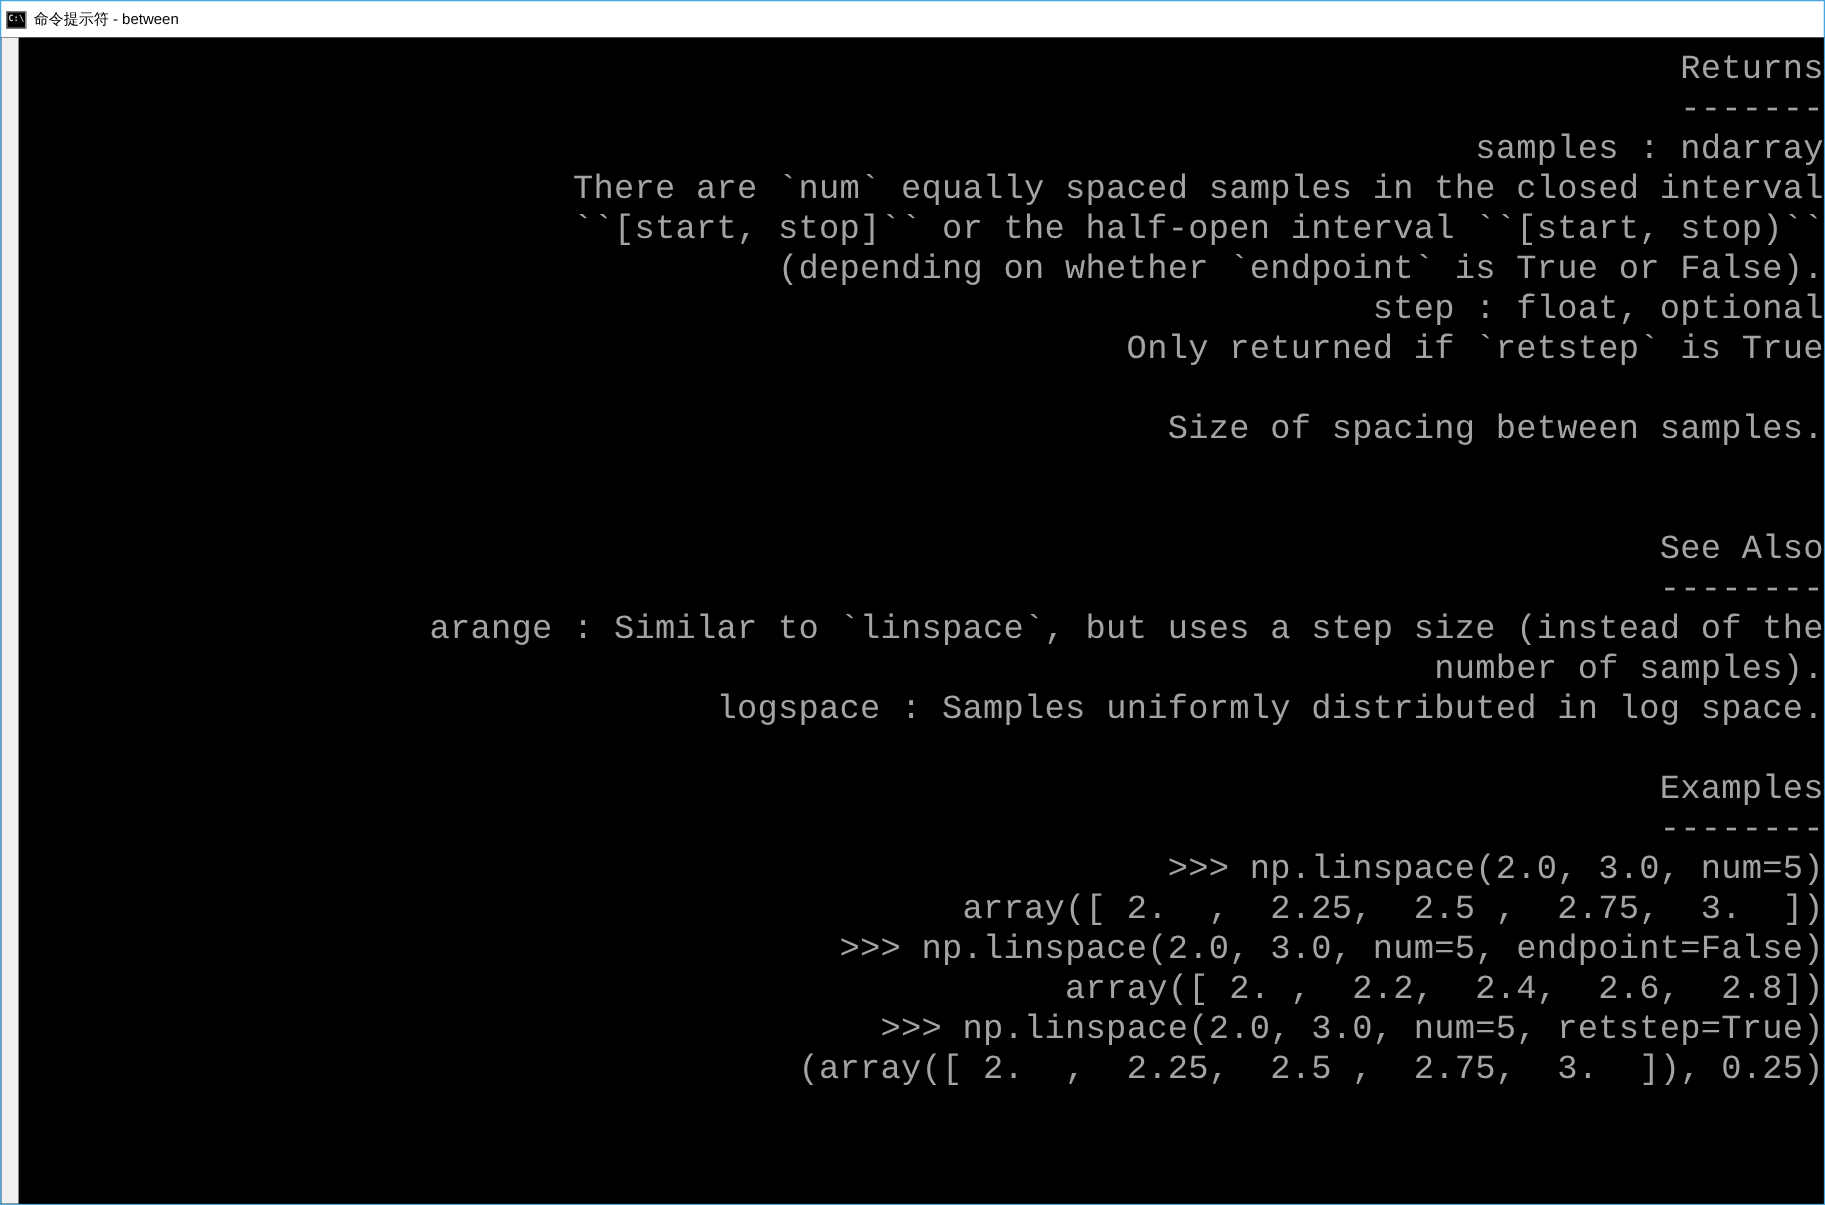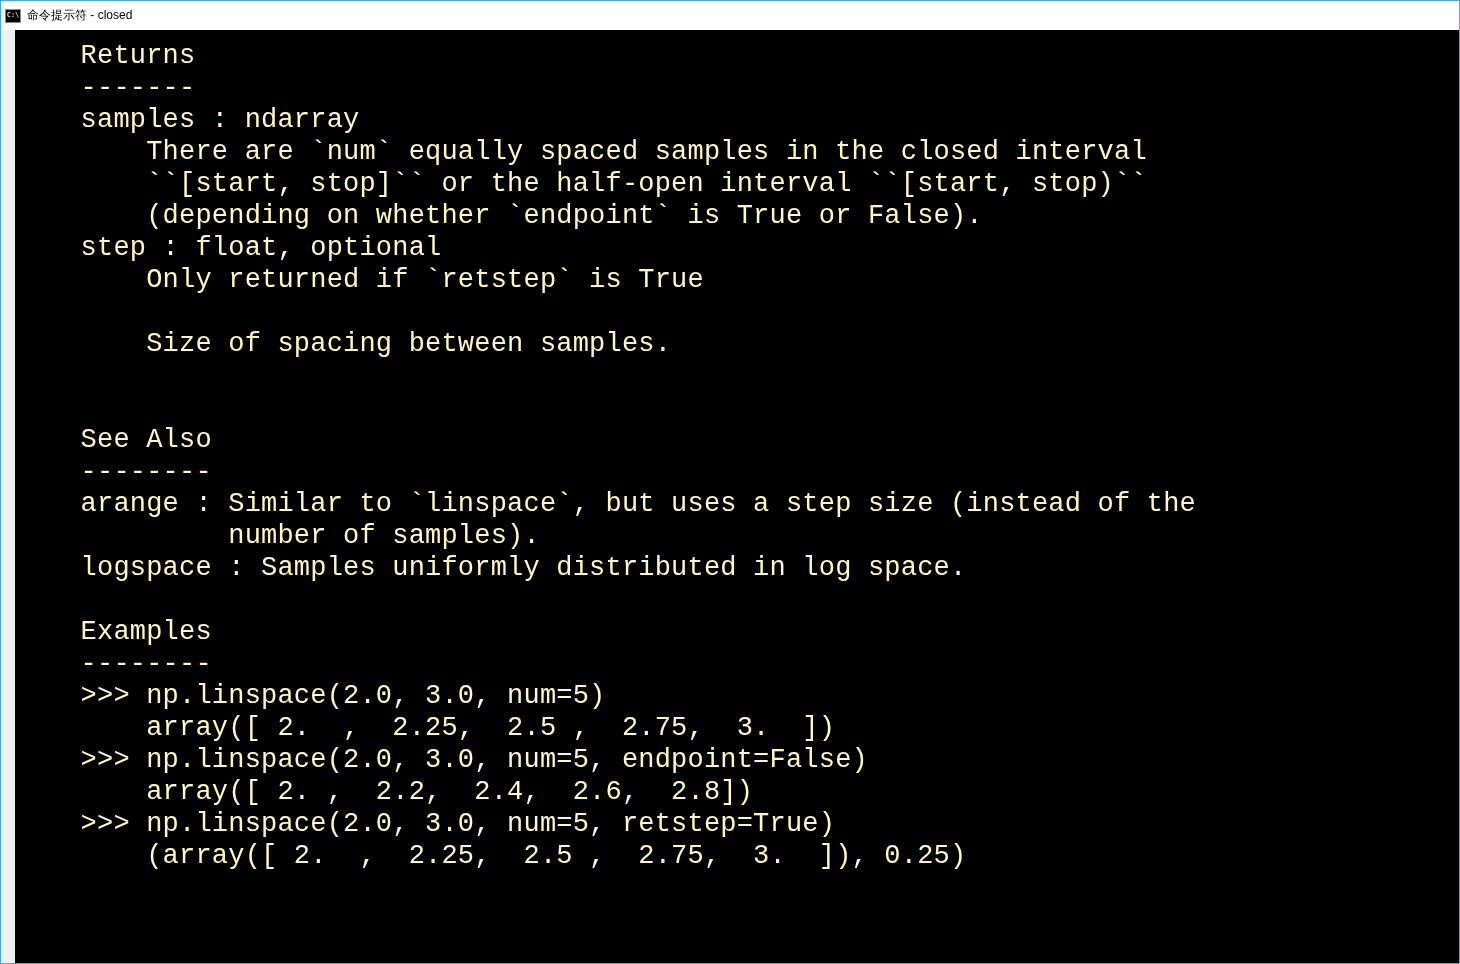--- a/index.html
+++ b/index.html
@@ -50,35 +50,36 @@
       flex: 1;
       display: flex;
       border: 1px solid #4aa8e0;
       border-top: none;
       background: #000;
       overflow: hidden;
     }
     .terminal {
       flex: 1;
       background: #000000;
-      color: #fef9c3;
+      color: #a3a3a3;
       font-family: "NSimSun", "SimSun", Consolas, "Courier New", monospace;
       font-size: 27px;
       line-height: 32px;
       white-space: pre;
       padding: 10px 0 0 0;
       overflow: hidden;
       letter-spacing: 0.2px;
+      text-align: right;
     }
     .terminal .line { white-space: pre; }
   </style>
 </head>
 <body>
 
 <div class="titlebar">
   <span class="cmd-icon">C:\</span>
-  <span class="titlebar-text">命令提示符 - closed</span>
+  <span class="titlebar-text">命令提示符 - between</span>
 </div>
 
 <div class="main-row">
   <div class="left-gutter"></div>
   <div class="terminal" id="terminal"><div class="line">    Returns</div><div class="line">    -------</div><div class="line">    samples : ndarray</div><div class="line">        There are `num` equally spaced samples in the closed interval</div><div class="line">        ``[start, stop]`` or the half-open interval ``[start, stop)``</div><div class="line">        (depending on whether `endpoint` is True or False).</div><div class="line">    step : float, optional</div><div class="line">        Only returned if `retstep` is True</div><div class="line"> </div><div class="line">        Size of spacing between samples.</div><div class="line"> </div><div class="line"> </div><div class="line">    See Also</div><div class="line">    --------</div><div class="line">    arange : Similar to `linspace`, but uses a step size (instead of the</div><div class="line">             number of samples).</div><div class="line">    logspace : Samples uniformly distributed in log space.</div><div class="line"> </div><div class="line">    Examples</div><div class="line">    --------</div><div class="line">    &gt;&gt;&gt; np.linspace(2.0, 3.0, num=5)</div><div class="line">        array([ 2.  ,  2.25,  2.5 ,  2.75,  3.  ])</div><div class="line">    &gt;&gt;&gt; np.linspace(2.0, 3.0, num=5, endpoint=False)</div><div class="line">        array([ 2. ,  2.2,  2.4,  2.6,  2.8])</div><div class="line">    &gt;&gt;&gt; np.linspace(2.0, 3.0, num=5, retstep=True)</div><div class="line">        (array([ 2.  ,  2.25,  2.5 ,  2.75,  3.  ]), 0.25)</div></div>
 </div>
 
 </body></html>

